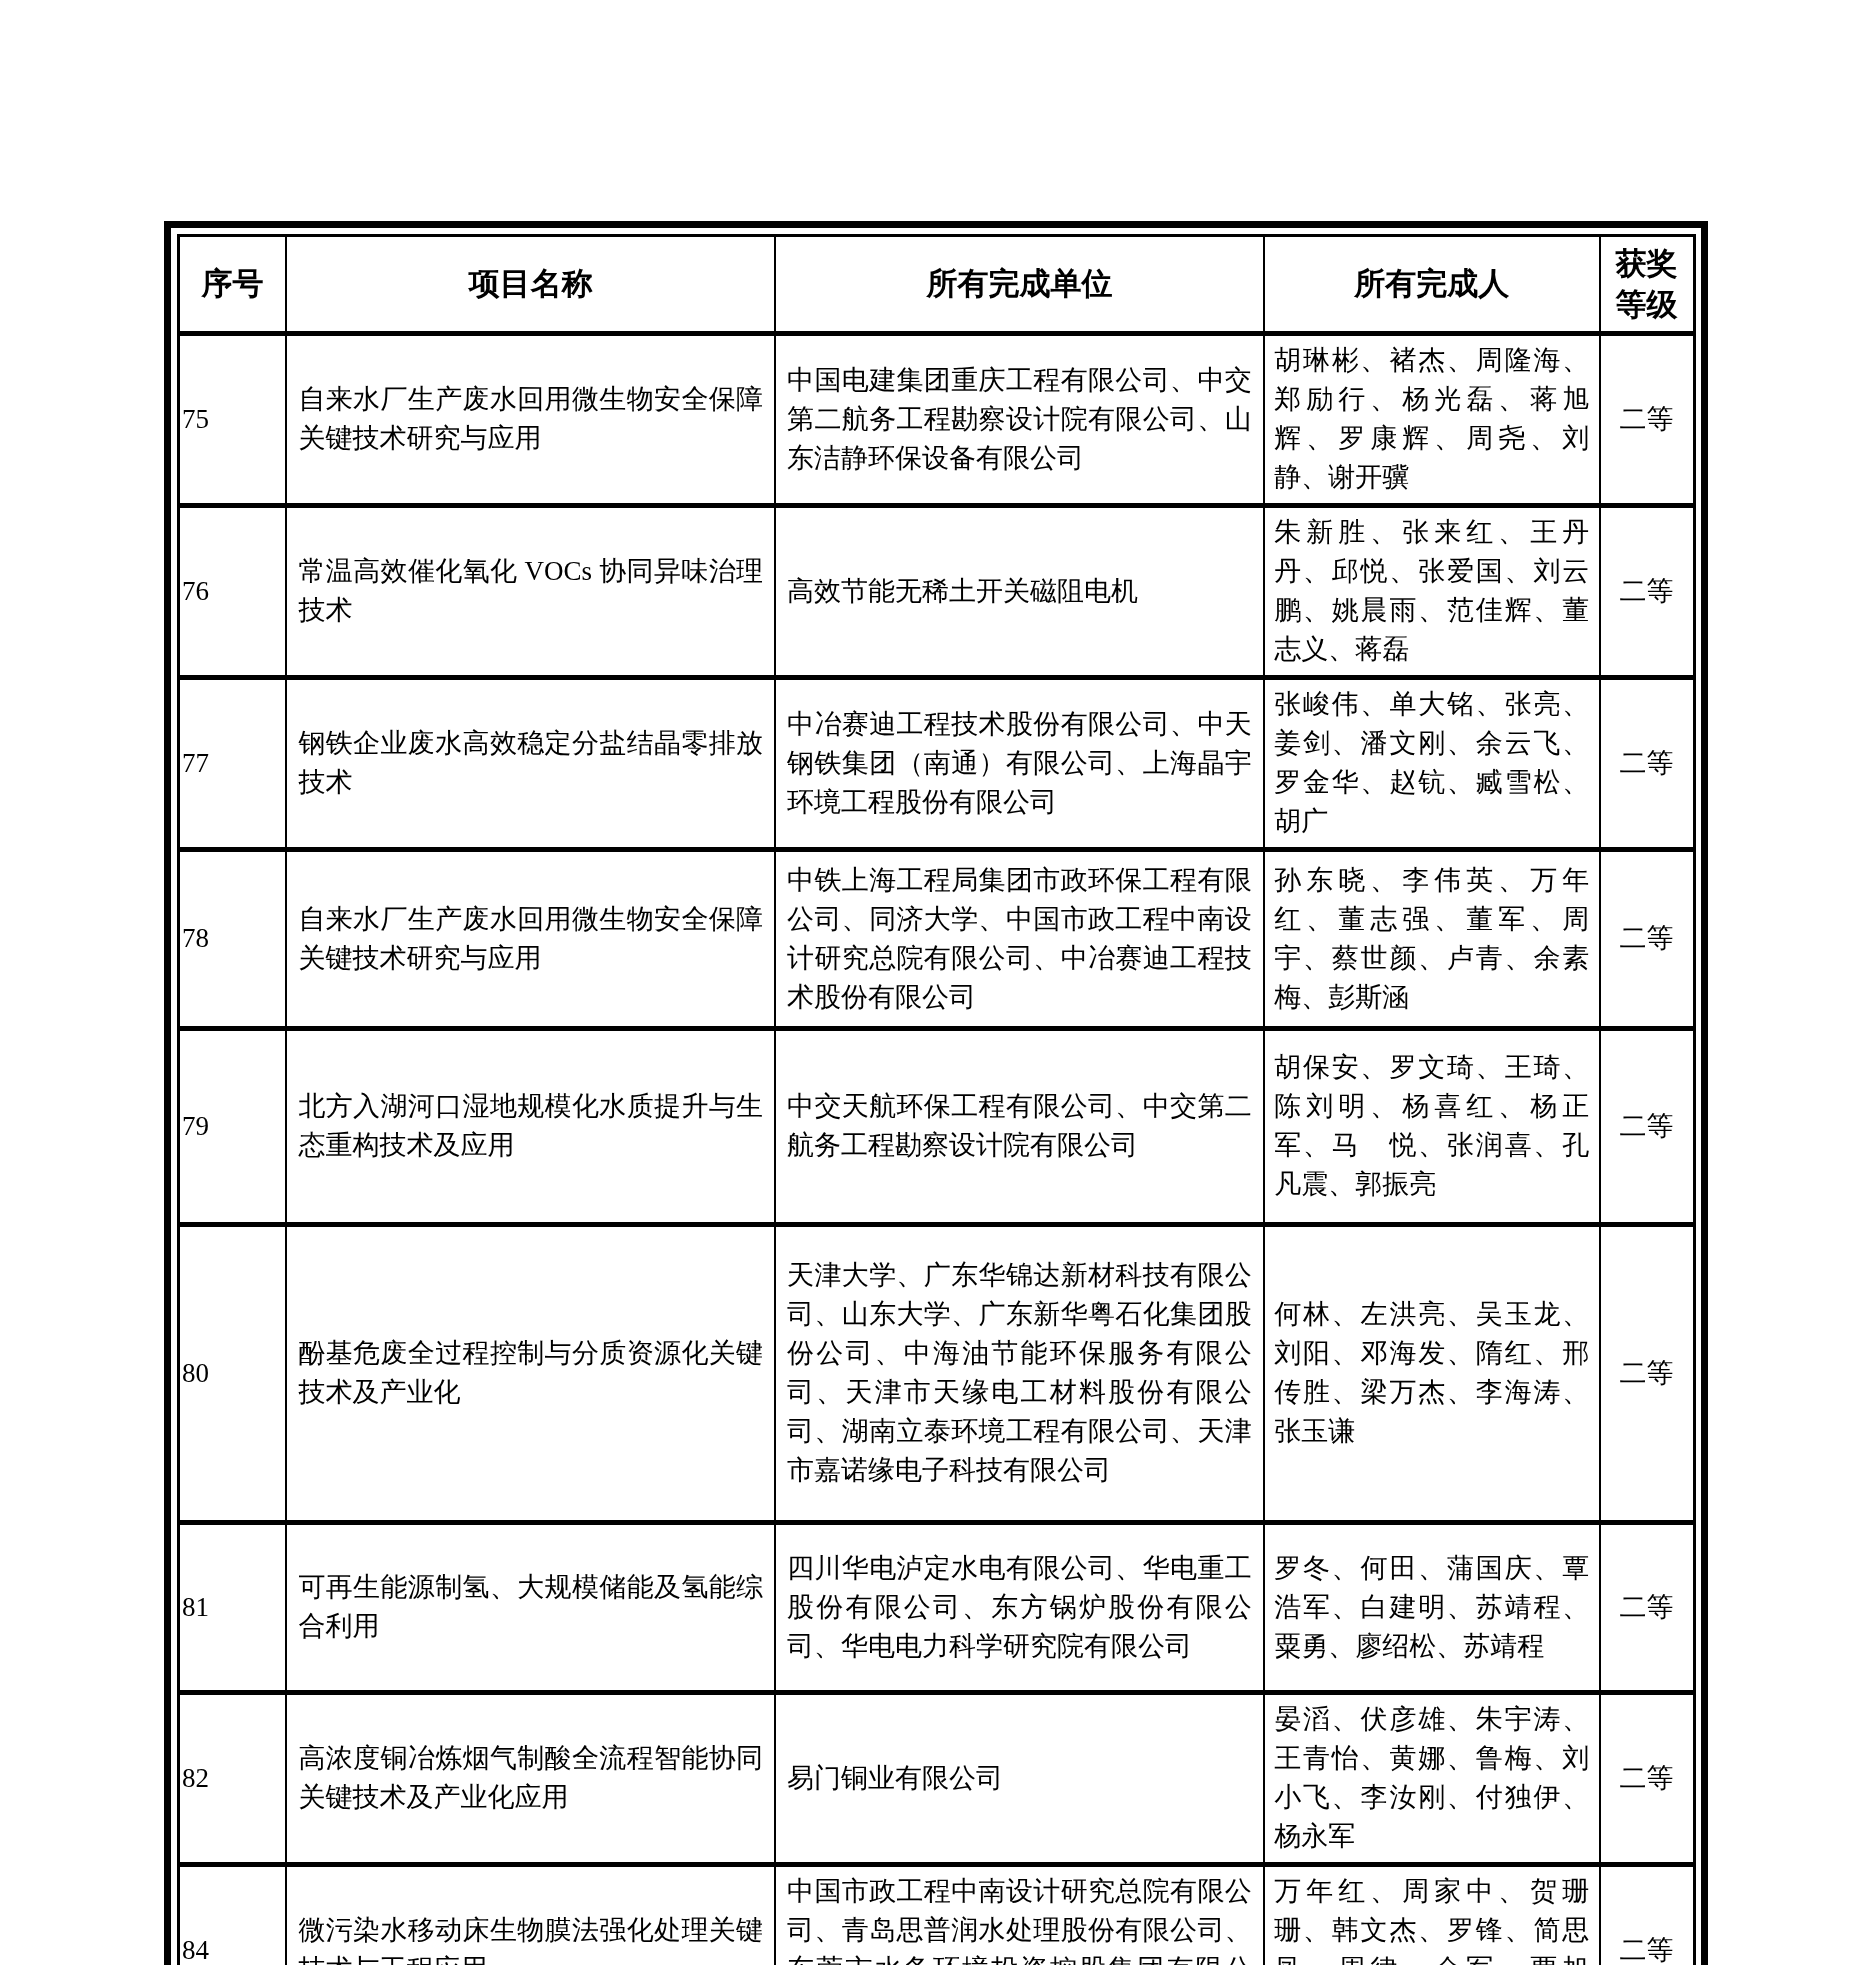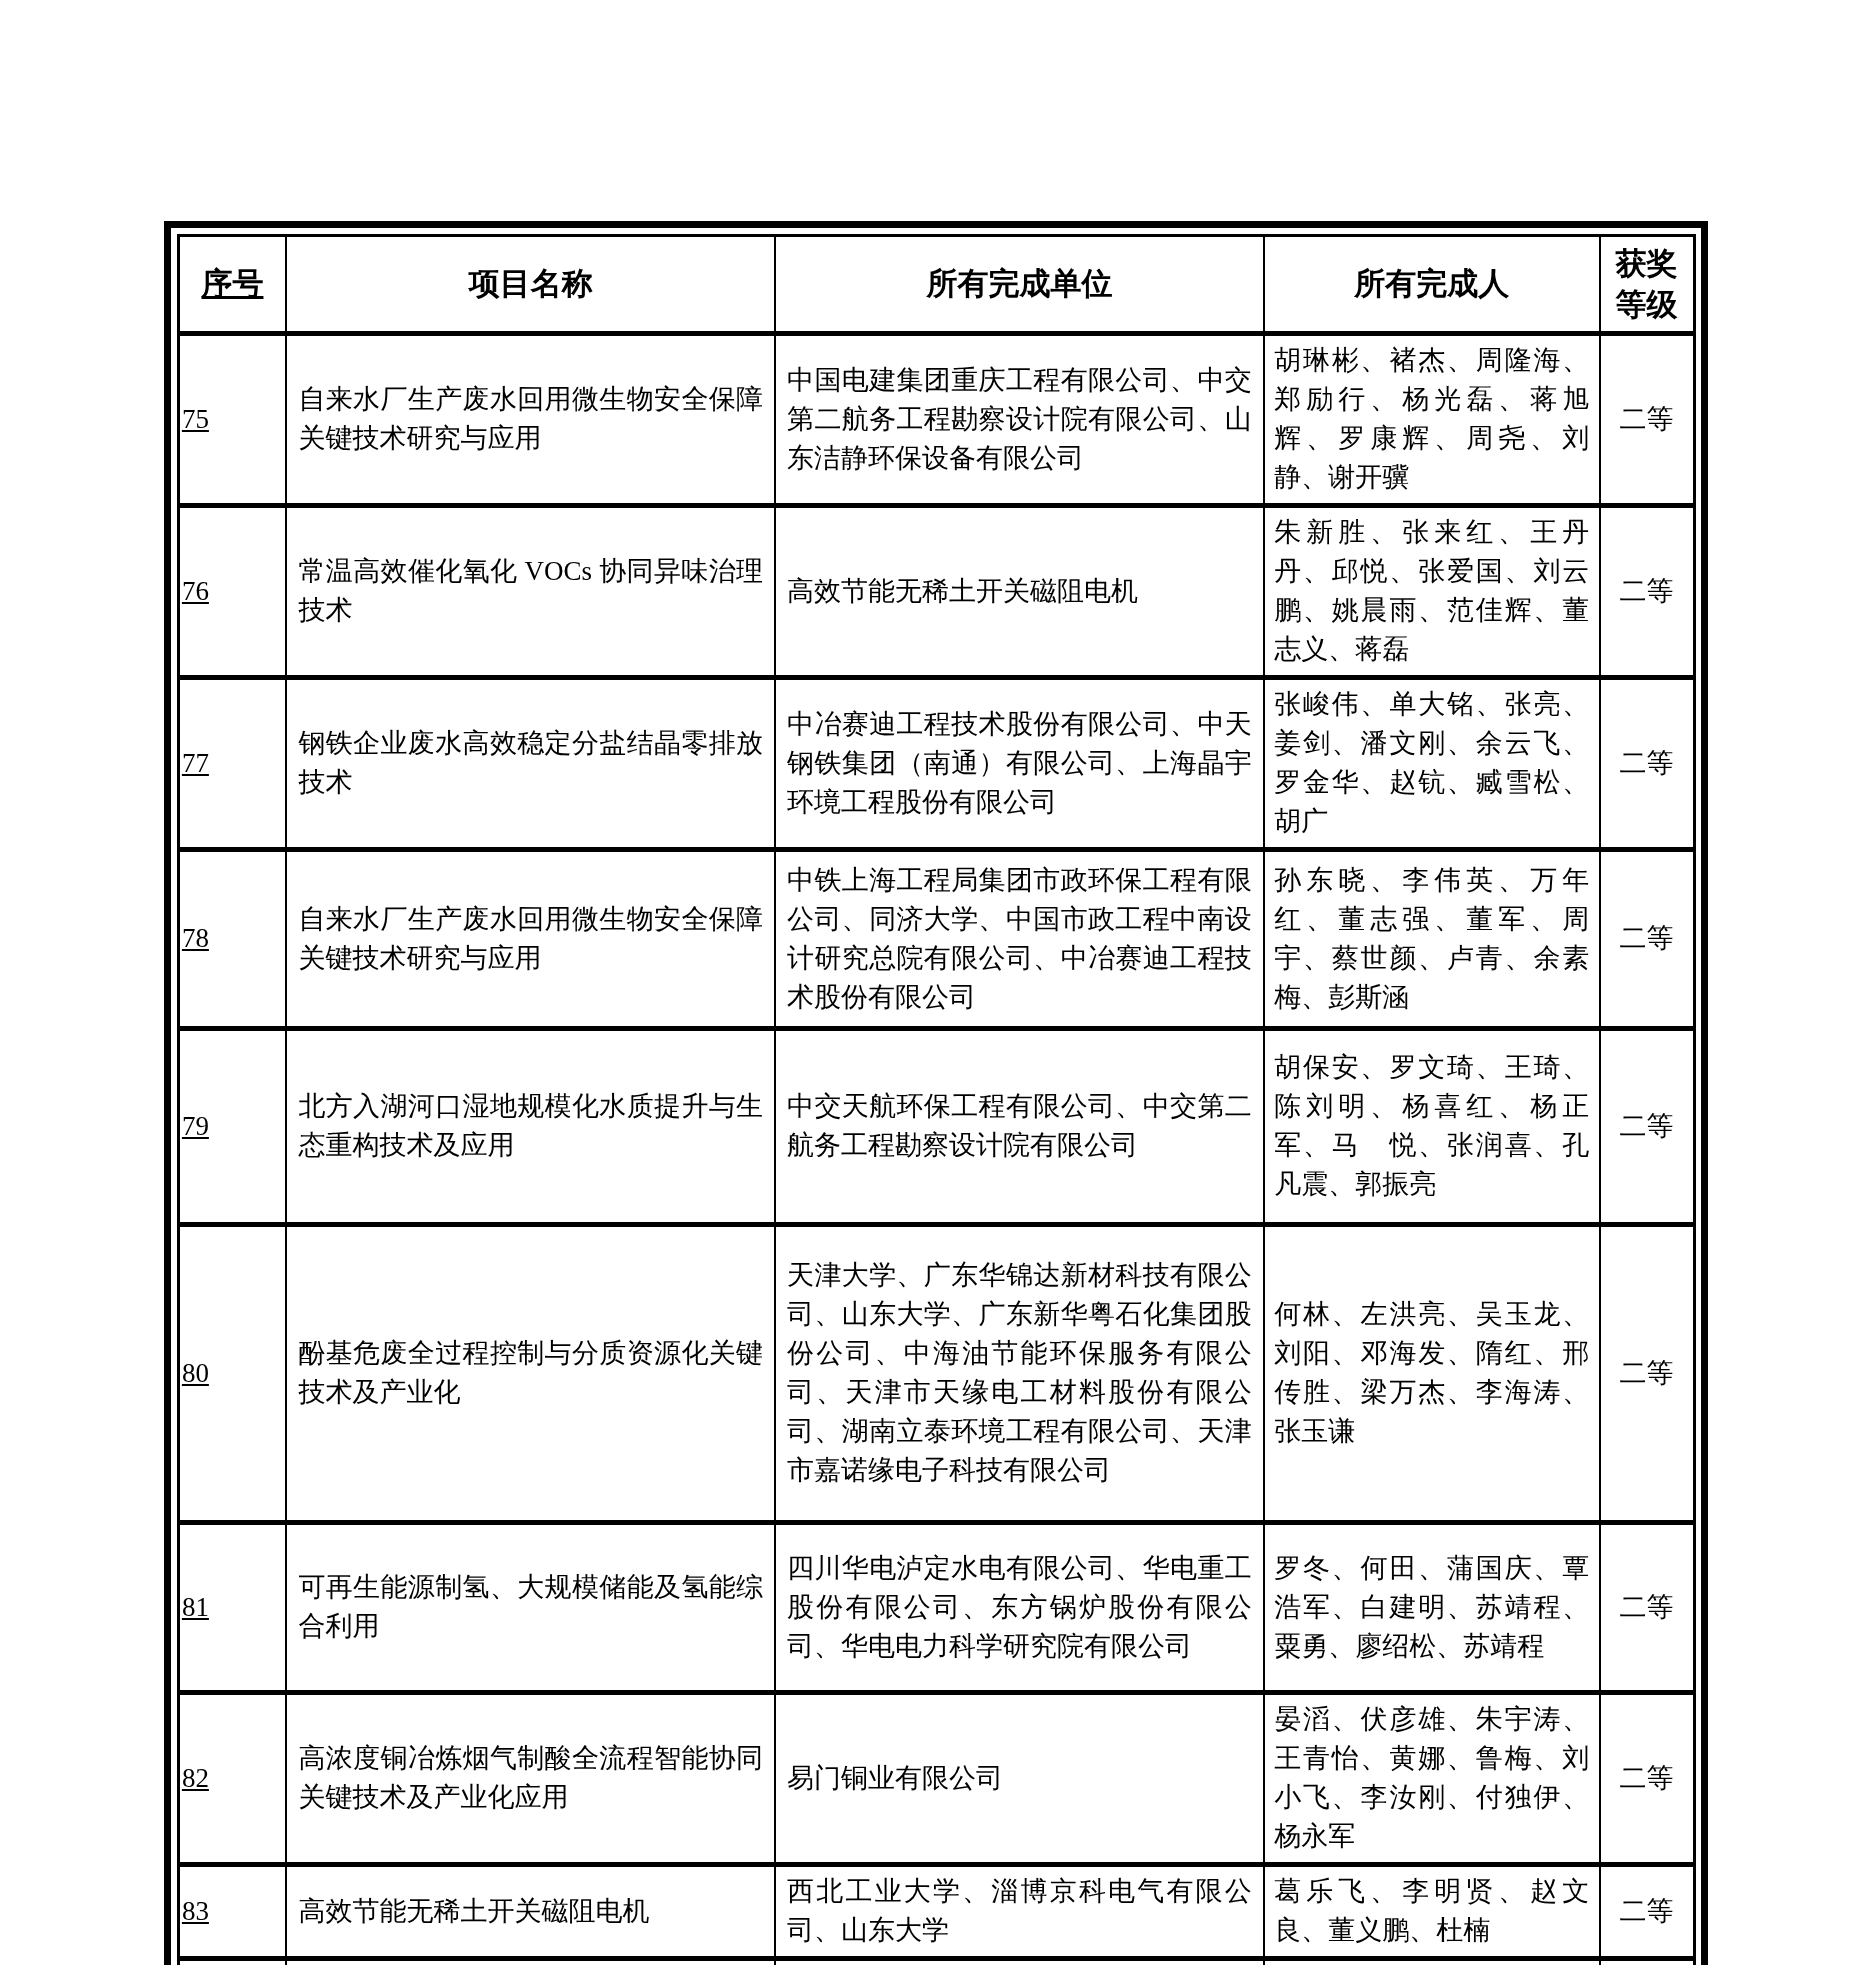--- a/index.html
+++ b/index.html
@@ -45,21 +45,21 @@
   table.awards col.c-grade   { width: 6.2%; }
 
   th, td {
     border-left: 2px solid #000000;
     box-sizing: border-box;
     vertical-align: middle;
     font-size: 27px;
     line-height: 39px;
     word-break: break-all;
   }
-  th:first-child, td:first-child { border-left: none; text-decoration: underline; }
+  th:first-child, td:first-child { border-left: none; }
 
   thead th {
     height: 94px;
     font-size: 31px;
     line-height: 41px;
     font-weight: bold;
     text-align: center;
     padding: 3.1px 5.5px;
   }
   tbody td { border-top: 5.1px solid #000000; }
@@ -159,27 +159,20 @@
           <td class="cell-grade">二等</td>
         </tr>
         <tr>
           <td class="cell-no">82</td>
           <td class="cell-proj">高浓度铜冶炼烟气制酸全流程智能协同关键技术及产业化应用</td>
           <td class="cell-units">易门铜业有限公司</td>
           <td class="cell-ppl">晏滔、伏彦雄、朱宇涛、王青怡、黄娜、鲁梅、刘小飞、李汝刚、付独伊、杨永军</td>
           <td class="cell-grade">二等</td>
         </tr>
         <tr>
-          <td class="cell-no">83</td>
-          <td class="cell-proj">高效节能无稀土开关磁阻电机</td>
-          <td class="cell-units">西北工业大学、淄博京科电气有限公司、山东大学</td>
-          <td class="cell-ppl">葛乐飞、李明贤、赵文良、董义鹏、杜楠</td>
-          <td class="cell-grade">二等</td>
-        </tr>
-        <tr>
           <td class="cell-no">84</td>
           <td class="cell-proj">微污染水移动床生物膜法强化处理关键技术与工程应用</td>
           <td class="cell-units">中国市政工程中南设计研究总院有限公司、青岛思普润水处理股份有限公司、东莞市水务环境投资控股集团有限公司、清华大学</td>
           <td class="cell-ppl">万年红、周家中、贺珊珊、韩文杰、罗锋、简思凤、周律、余军、贾旭超、邹磊</td>
           <td class="cell-grade">二等</td>
         </tr>
 
       </tbody>
     </table>
   </div>

